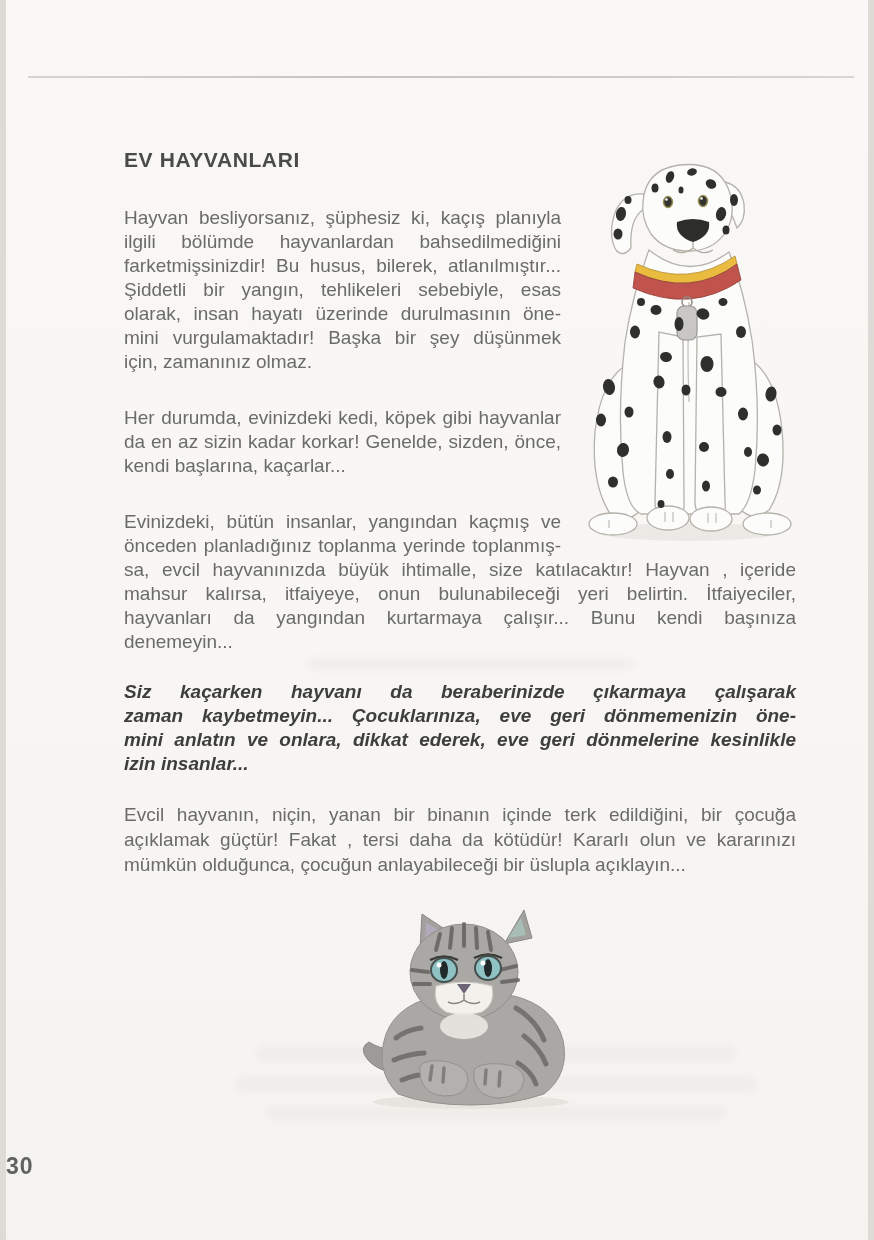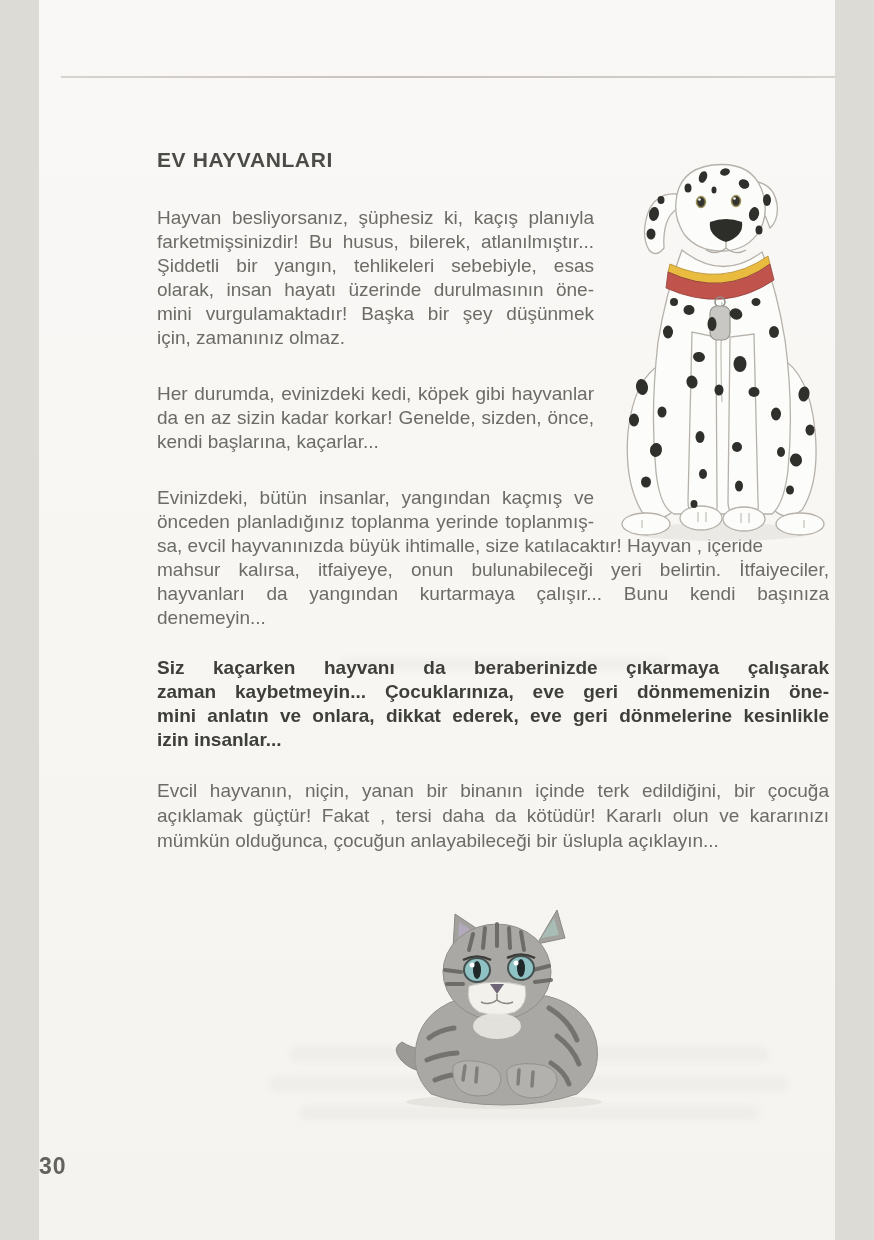--- a/index.html
+++ b/index.html
@@ -1,17 +1,17 @@
 <!DOCTYPE html>
 <html style="--paper: #f7f6f3; --body-text: #6b6b68; --title-text: #4b4b48; --emphasis-text: #3e3e3b; --page-number: #626260; --rule: #c3beb7; --collar-red: #c0544d; --collar-yellow: #e9bc3f; --tag-silver: #c8c7c3; --dog-spot: #2f2f2c; --cat-gray: #aaa8a4; --cat-stripe: #5f5e5a; --cat-eye: #8fc2c4;"><head>
 <meta charset="utf-8">
 <style>
   html,body { margin:0; padding:0; background:#dddbd6; }
   .page {
-    position:relative; width:796px; height:1240px; margin:0 auto;
+    position:relative; width:862px; height:1240px; margin:0 auto;
     background:linear-gradient(180deg,#f9f8f6 0%,#f7f6f3 55%,#f4f3ef 100%);
     overflow:hidden;
     font-family:"Liberation Sans", sans-serif;
   }
   .top-rule {
     position:absolute; top:76px; left:22px; width:826px; height:2px;
     background:linear-gradient(90deg,#d2cdc6,#bfbab2 40%,#c8c3bc 70%,#d4cfc8);
     opacity:.85;
   }
   .content { position:absolute; left:118px; top:148px; width:672px; }
@@ -19,21 +19,21 @@
   .dog-float svg { position:absolute; top:4px; right:-10px; }
   h1.title {
     font-size:21px; line-height:24px; margin:0 0 34px 0; font-weight:bold;
     letter-spacing:.6px; color:var(--title-text,#4b4b48);
   }
   .para { font-size:19px; line-height:24px; color:var(--body-text,#6b6b68); margin:0 0 32px 0; }
   .jline { text-align:justify; text-align-last:justify; white-space:nowrap; }
   .para .jline:last-child { text-align-last:left; }
   .para.p3 { margin-bottom:26px;margin-top:20px; }
   .para.emphasis {
-    font-weight:bold; color:var(--emphasis-text,#3e3e3b);
+    font-style:italic; font-weight:bold; color:var(--emphasis-text,#3e3e3b);
     margin-bottom:26px;
   }
   .para.p5 { line-height:25px; margin-bottom:0; }
   .cat-wrap { position:absolute; left:330px; top:908px; }
   .page-number {
     position:absolute; top:1153px; left:0; width:100%; text-align:left;
     font-size:23px; font-weight:bold; color:var(--page-number,#626260); letter-spacing:1px;
   }
   .smudge { position:absolute; background:#7d7d78; opacity:.05; filter:blur(3px); border-radius:8px; }
 </style>
@@ -141,20 +141,21 @@
           <ellipse cx="172" cy="262" rx="5" ry="6.5"></ellipse>
           <ellipse cx="177" cy="300" rx="4" ry="5"></ellipse>
         </g>
       </svg>
     </div>
 
     <h1 class="title">EV HAYVANLARI</h1>
 
     <div class="para p1">
         <div class="jline">Hayvan besliyorsanız, şüphesiz ki, kaçış planıyla</div>
+        <div class="jline">ilgili bölümde hayvanlardan bahsedilmediğini</div>
         <div class="jline">farketmişsinizdir! Bu husus, bilerek, atlanılmıştır...</div>
         <div class="jline">Şiddetli bir yangın, tehlikeleri sebebiyle, esas</div>
         <div class="jline">olarak, insan hayatı üzerinde durulmasının öne-</div>
         <div class="jline">mini vurgulamaktadır! Başka bir şey düşünmek</div>
         <div class="jline">için, zamanınız olmaz.</div>
       </div>
     <div class="para p2">
         <div class="jline">Her durumda, evinizdeki kedi, köpek gibi hayvanlar</div>
         <div class="jline">da en az sizin kadar korkar! Genelde, sizden, önce,</div>
         <div class="jline">kendi başlarına, kaçarlar...</div>

